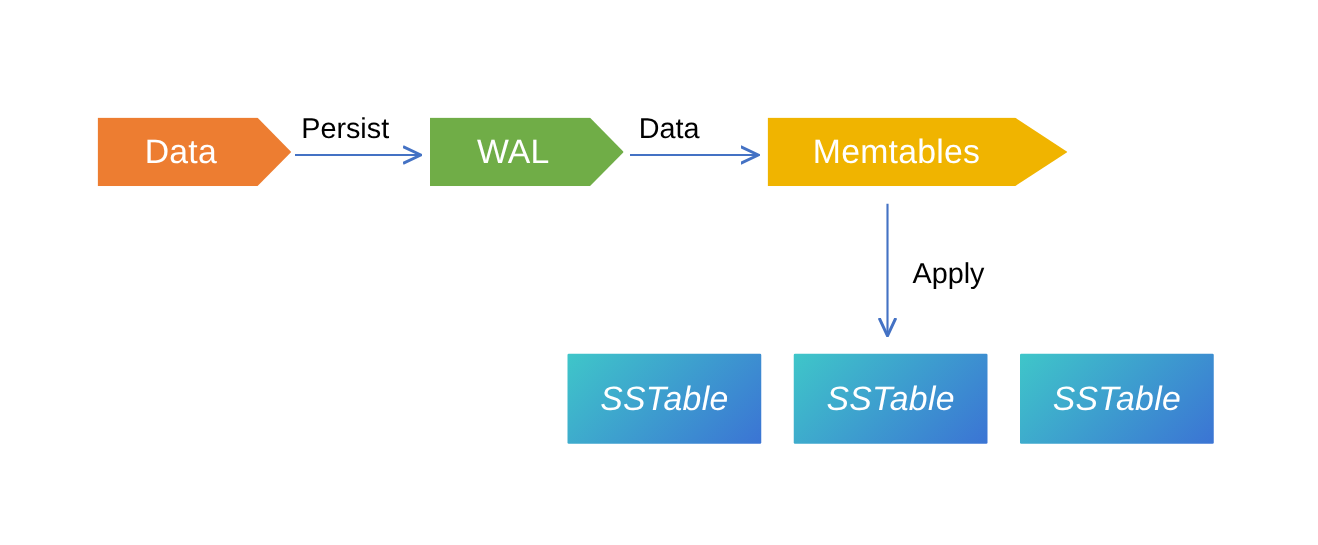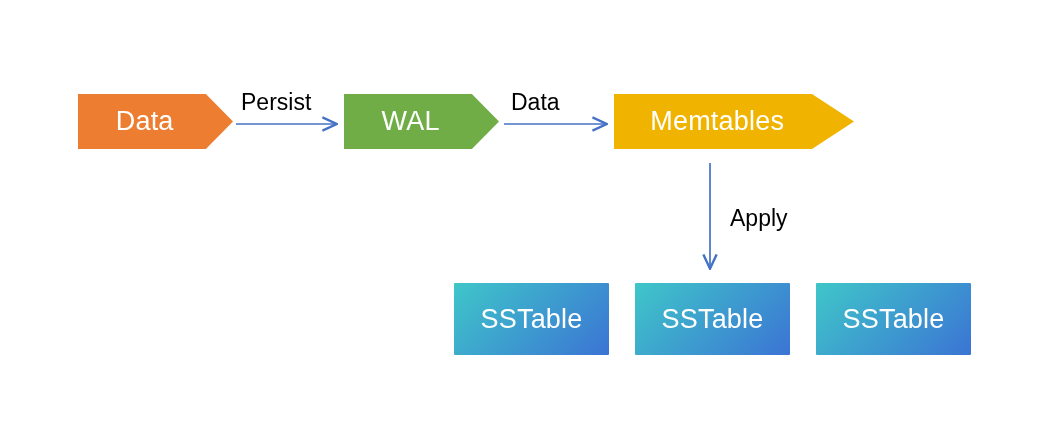--- a/index.html
+++ b/index.html
@@ -33,20 +33,21 @@
   }
   .chevron {
     clip-path: polygon(0% 0%, 82.5% 0%, 100% 50%, 82.5% 100%, 0% 100%);
   }
   .chevron .node-label {
     position: relative;
     left: -7%;
   }
   .sstable {
     border-radius: 1px;
+    font-style: italic;
   }
   .edge-label {
     position: absolute;
     color: #000000;
     font-size: 23px;
     line-height: 1;
     white-space: nowrap;
     user-select: none;
     text-align: right;
   }

